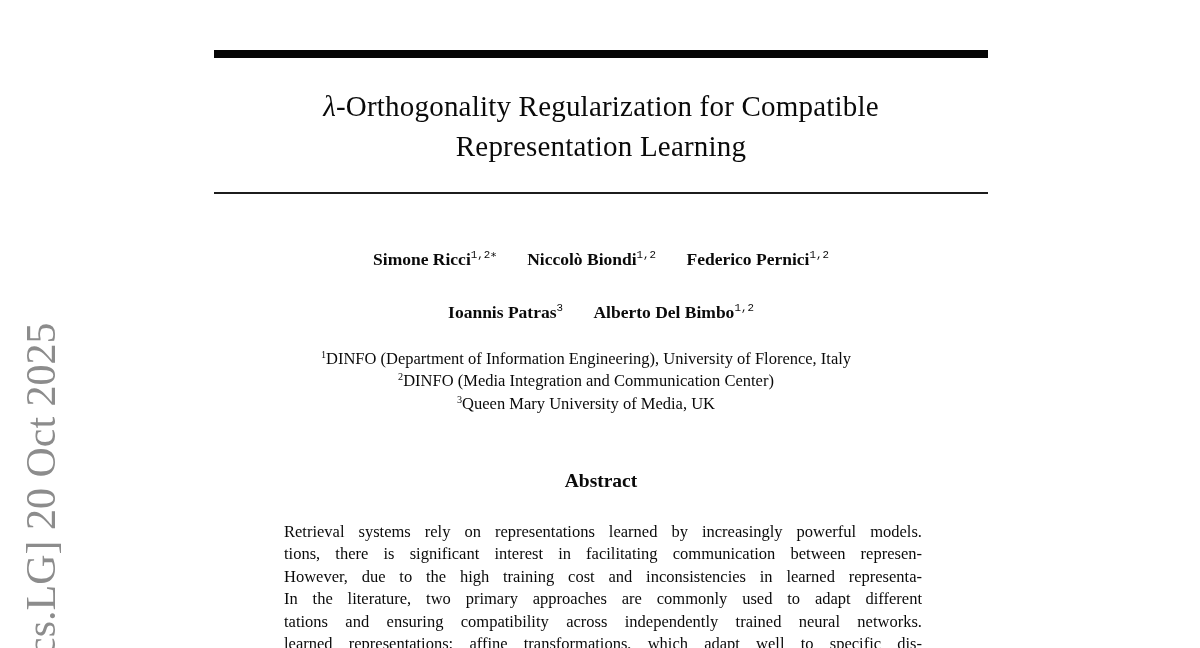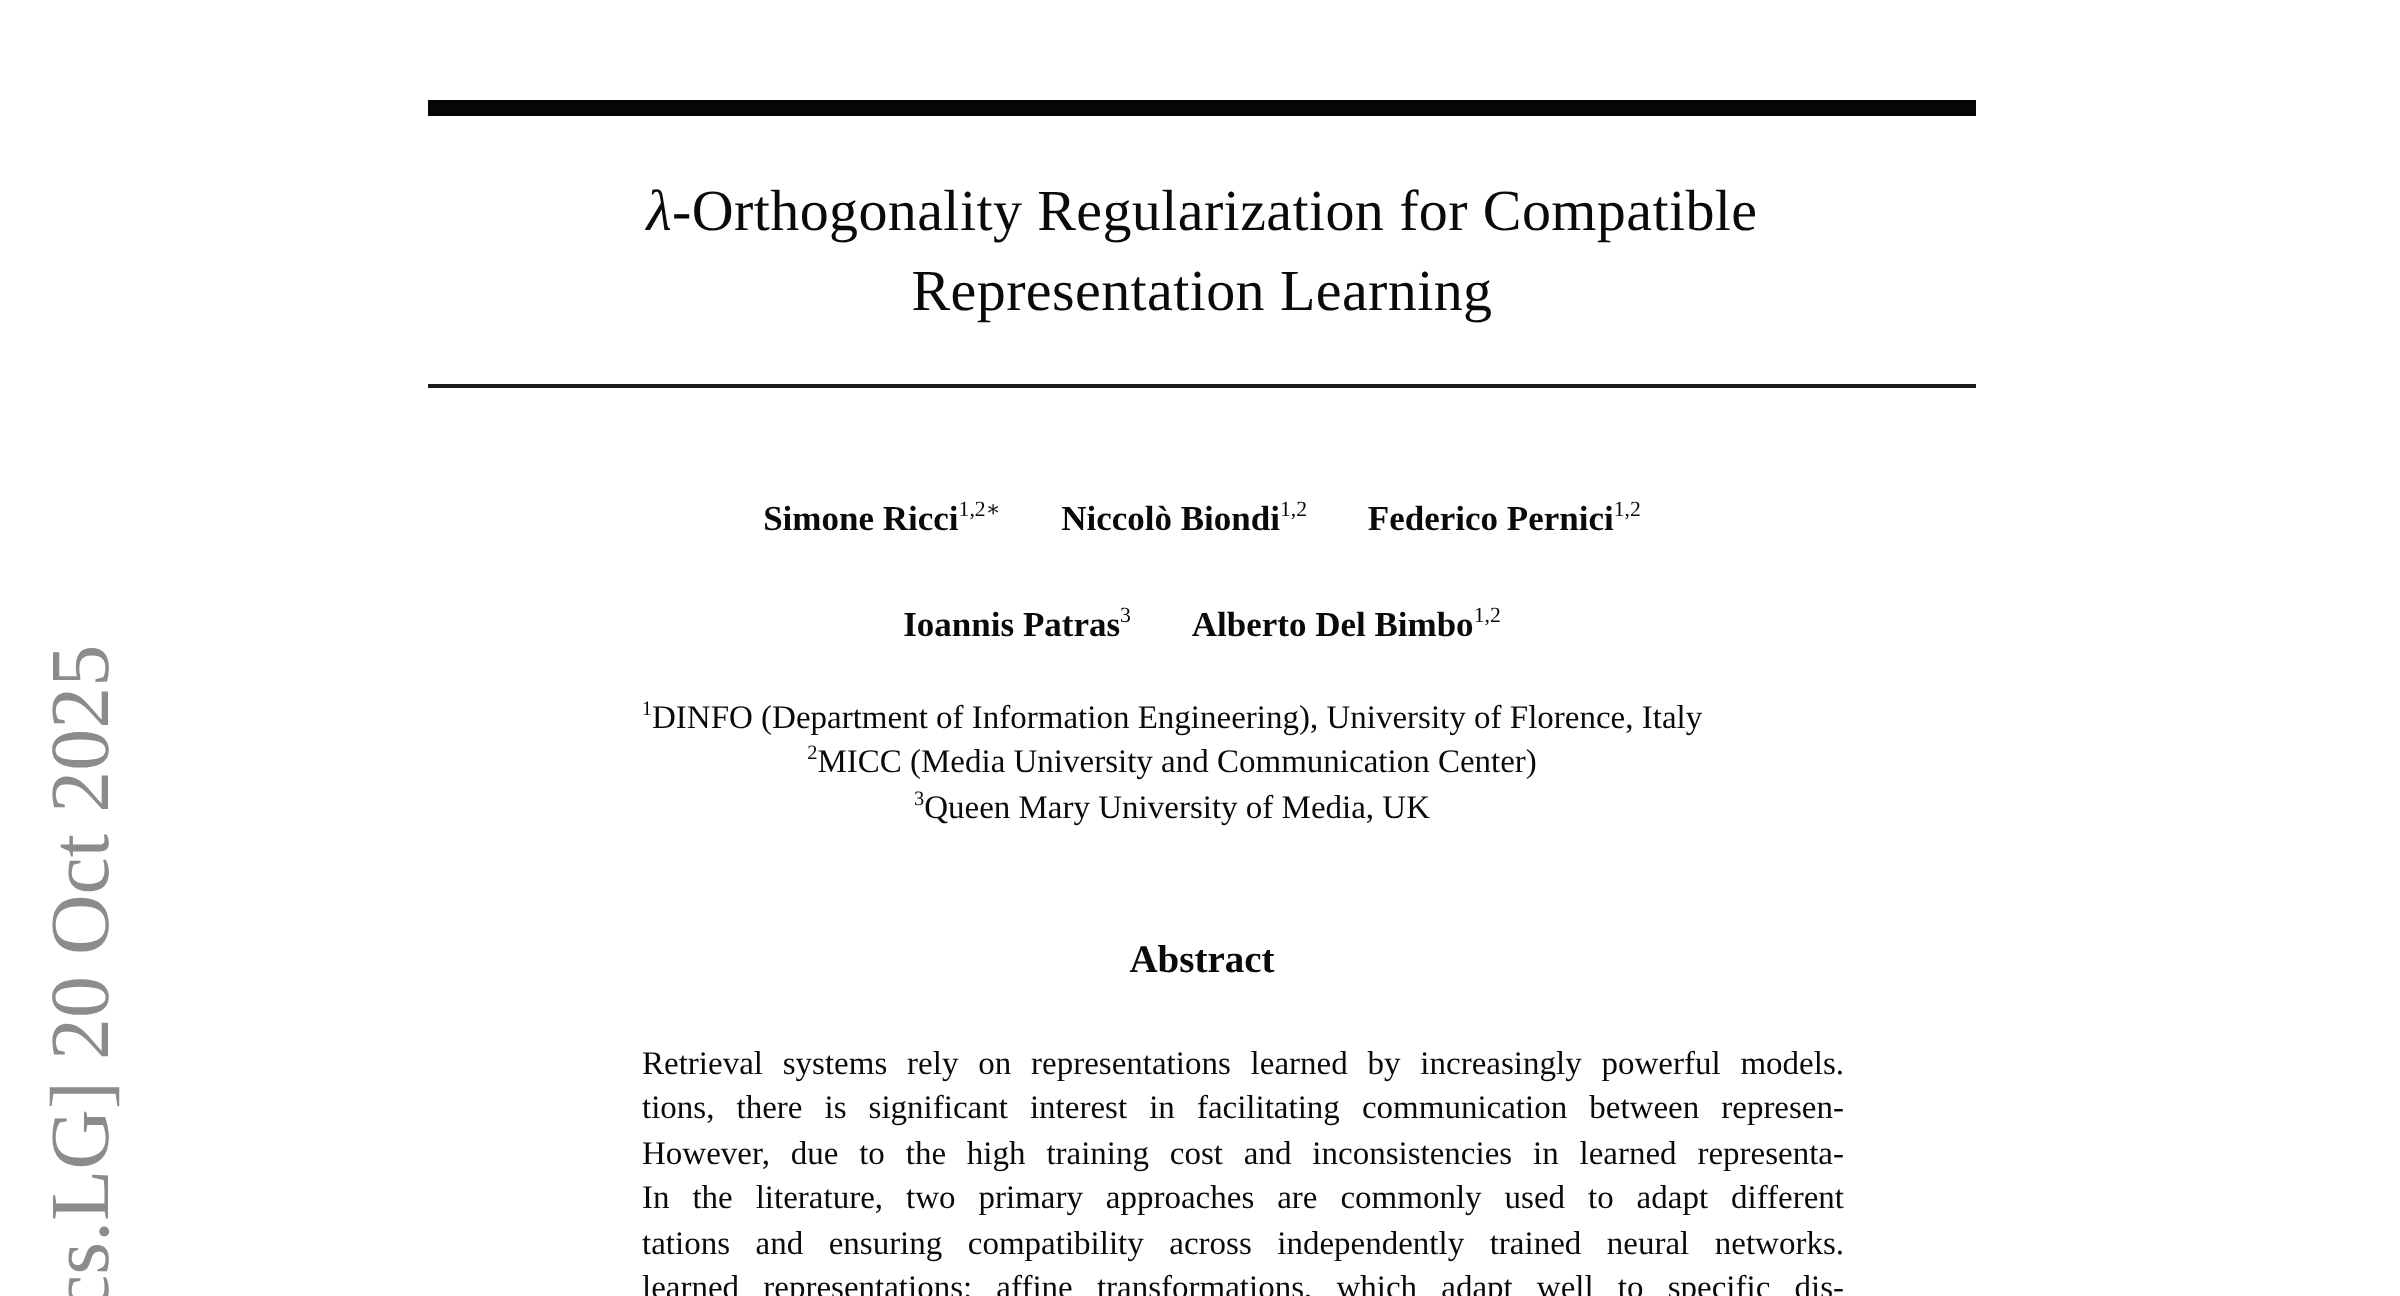--- a/index.html
+++ b/index.html
@@ -55,21 +55,21 @@
   }
   .authors-row-1 { top: 248px; }
   .authors-row-2 { top: 301px; }
   .author { margin: 0 13px; }
   sup {
     font-size: 62%;
     font-weight: normal;
     line-height: 0;
     vertical-align: super;
   }
-  .authors-row sup { font-weight: normal; }
+  .authors-row sup { font-weight: normal; font-family: Liberation Mono, monospace; }
   .affiliations {
     position: absolute;
     left: 149px;
     top: 348px;
     width: 874px;
     text-align: center;
     font-size: 16.5px;
     line-height: 22.4px;
   }
   .abstract-heading {
@@ -85,21 +85,20 @@
     position: absolute;
     left: 284px;
     top: 521px;
     width: 638px;
     font-size: 16.5px;
     line-height: 22.4px;
   }
   .abs-line {
     text-align: justify;
     text-align-last: justify;
-    margin-left: 37px;
   }
   .arxiv-stamp {
     position: absolute;
     left: 20px;
     top: 656px;
     transform: rotate(-90deg);
     transform-origin: 0 0;
     font-size: 42px;
     line-height: 1;
     color: #8c8c8c;
@@ -126,21 +125,21 @@
   <span class="author"><span>Federico Pernici</span><sup>1,2</sup></span>
 </div>
 
 <div class="authors-row authors-row-2">
   <span class="author"><span>Ioannis Patras</span><sup>3</sup></span>
   <span class="author"><span>Alberto Del Bimbo</span><sup>1,2</sup></span>
 </div>
 
 <div class="affiliations">
   <div><sup>1</sup><span>DINFO (Department of Information Engineering), University of Florence, Italy</span></div>
-  <div><sup>2</sup><span>MICC (Media University and Communication Center)</span></div>
+  <div><sup>2</sup><span>DINFO (Media Integration and Communication Center)</span></div>
   <div><sup>3</sup><span>Queen Mary University of Media, UK</span></div>
 </div>
 
 <div class="abstract-heading">Abstract</div>
 
 <div class="abstract-body">
   <div class="abs-line">Retrieval systems rely on representations learned by increasingly powerful models.</div>
   <div class="abs-line">tions, there is significant interest in facilitating communication between represen-</div>
   <div class="abs-line">However, due to the high training cost and inconsistencies in learned representa-</div>
   <div class="abs-line">In the literature, two primary approaches are commonly used to adapt different</div>

